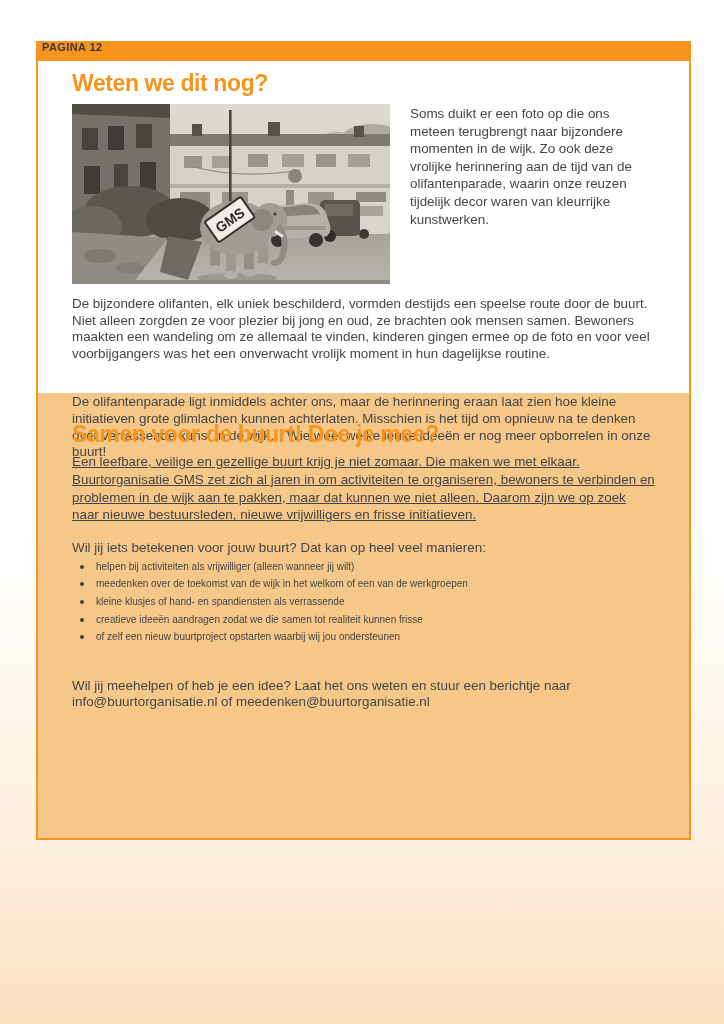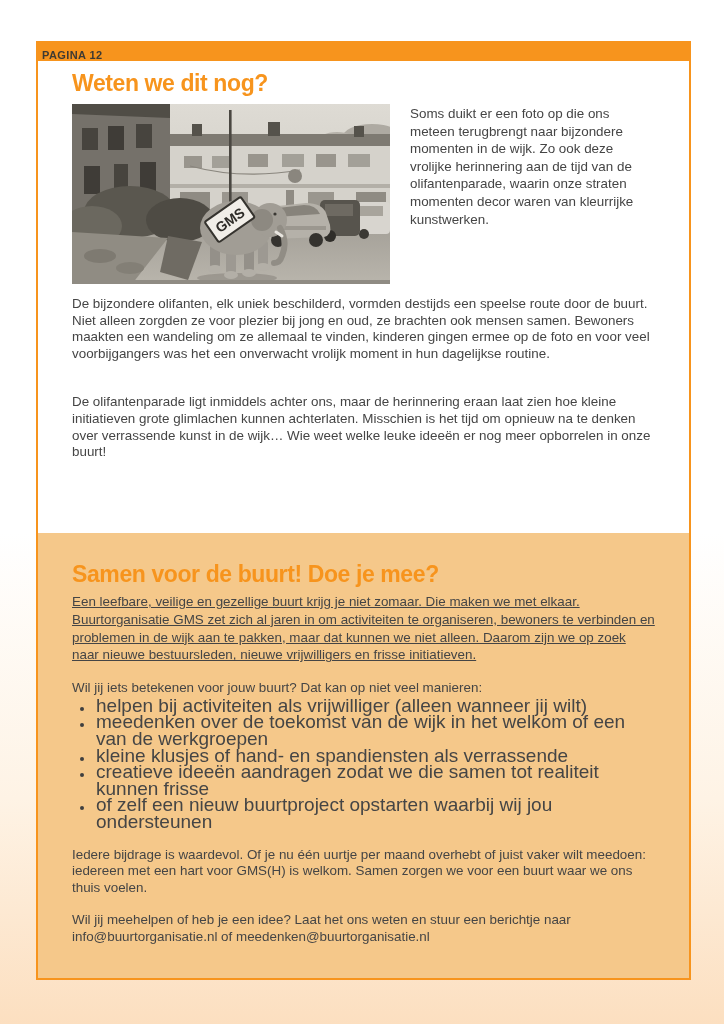--- a/index.html
+++ b/index.html
@@ -15,43 +15,43 @@
     width: 724px; height: 1024px;
     font-family: "Liberation Sans", sans-serif;
     background: linear-gradient(180deg, #ffffff 0%, #ffffff 52%, #fef3e5 78%, var(--page-fade) 100%);
     color: var(--body-text);
     position: relative;
     overflow: hidden;
   }
   .sheet { position: absolute; left: 36px; top: 41px; width: 655px; }
   .header-bar {
     height: 20px; background: var(--accent);
-    display: flex; align-items: flex-end; padding: 0 6px;
+    display: flex; align-items: flex-start; padding: 0 6px;
     font-size: 11px; font-weight: bold; color: var(--header-text);
     letter-spacing: 0.4px;
   }
   .box {
     border: 2px solid var(--accent); border-top: none;
     background: #ffffff;
   }
-  .white-section { height: 472px; padding: 9px 35px 0 34px; }
+  .white-section { height: 332px; padding: 9px 35px 0 34px; }
   .orange-section { height: 445px; padding: 28px 34px 0 34px; background: var(--section-bg); }
   h1, h2 {
     margin: 0; color: var(--accent);
     font-size: 23px; font-weight: bold; letter-spacing: -0.4px;
   }
   h1 { margin-bottom: 7px; }
   h2 { margin-bottom: 5px; }
   .photo-row { display: flex; gap: 20px; }
   .photo { width: 318px; height: 180px; flex: 0 0 auto; display: block; }
   .photo-side { flex: 1; font-size: 13.4px; line-height: 17.6px; padding-top: 1px; }
   .photo-side p { margin: 0 0 17px; }
   p.body { margin: 0; font-size: 13.4px; line-height: 16.6px; }
   .gap { height: 16px; }
-  .bullets { margin: 0; padding: 0 0 0 22px; font-size: 19px; line-height: 16.6px; }
+  .bullets { margin: 0; padding: 0 0 0 22px; font-size: 10px; line-height: 16.6px; }
   .bullets li { margin: 0; padding-left: 2px; }
   .bullets li::marker { color: #3f3f3f; font-size: 12px; }
   .intro { line-height: 17.8px !important; text-decoration: underline; }
   .block { display: block; }
   .email { color: var(--body-text); text-decoration: none; }
 </style>
 </head>
 <body>
 
 <div class="sheet">
@@ -161,45 +161,44 @@
             </g>
             <g transform="rotate(-35 158 116)">
               <rect x="136" y="103" width="44" height="25" rx="2" fill="#f1eee8" stroke="#35332e" stroke-width="2"></rect>
               <text x="158" y="121" text-anchor="middle" font-family="Liberation Sans, sans-serif" font-size="14" font-weight="bold" fill="#2e2c28">GMS</text>
             </g>
           </g>
           <rect x="0" y="176" width="318" height="4" fill="#8f8b83"></rect>
         </svg>
 
         <div class="photo-side">
-          <p>Soms duikt er een foto op die ons meteen terugbrengt naar bijzondere momenten in de wijk. Zo ook deze vrolijke herinnering aan de tijd van de olifantenparade, waarin onze straten momenten decor waren van kleurrijke kunstwerken.</p>
+          <p>Soms duikt er een foto op die ons meteen terugbrengt naar bijzondere momenten in de wijk. Zo ook deze vrolijke herinnering aan de tijd van de olifantenparade, waarin onze reuzen tijdelijk decor waren van kleurrijke kunstwerken.</p>
         </div>
       </div>
 
       <div class="gap" style="height:12px"></div>
       <p class="body">De bijzondere olifanten, elk uniek beschilderd, vormden destijds een speelse route door de buurt. Niet alleen zorgden ze voor plezier bij jong en oud, ze brachten ook mensen samen. Bewoners maakten een wandeling om ze allemaal te vinden, kinderen gingen ermee op de foto en voor veel voorbijgangers was het een onverwacht vrolijk moment in hun dagelijkse routine.</p>
       <div class="gap"></div>
       <div class="gap"></div>
       <p class="body">De olifantenparade ligt inmiddels achter ons, maar de herinnering eraan laat zien hoe kleine initiatieven grote glimlachen kunnen achterlaten. Misschien is het tijd om opnieuw na te denken over verrassende kunst in de wijk… Wie weet welke leuke ideeën er nog meer opborrelen in onze buurt!</p>
     </div>
 
     <div class="orange-section">
       <h2>Samen voor de buurt! Doe je mee?</h2>
       <p class="body intro">Een leefbare, veilige en gezellige buurt krijg je niet zomaar. Die maken we met elkaar. Buurtorganisatie GMS zet zich al jaren in om activiteiten te organiseren, bewoners te verbinden en problemen in de wijk aan te pakken, maar dat kunnen we niet alleen. Daarom zijn we op zoek naar nieuwe bestuursleden, nieuwe vrijwilligers en frisse initiatieven.</p>
       <div class="gap"></div>
-      <p class="body">Wil jij iets betekenen voor jouw buurt? Dat kan op niet veel manieren:</p>
+      <p class="body">Wil jij iets betekenen voor jouw buurt? Dat kan op heel veel manieren:</p>
       <ul class="bullets" style="margin-top:1px">
         <li>helpen bij activiteiten als vrijwilliger (alleen wanneer jij wilt)</li>
         <li>meedenken over de toekomst van de wijk in het welkom of een van de werkgroepen</li>
         <li>kleine klusjes of hand- en spandiensten als verrassende</li>
         <li>creatieve ideeën aandragen zodat we die samen tot realiteit kunnen frisse</li>
         <li>of zelf een nieuw buurtproject opstarten waarbij wij jou ondersteunen</li>
       </ul>
       <div class="gap"></div>
-      <p class="body">Iedere bijdrage is waardevol. Of je nu één uurtje per maand overhebt of juist vaker wilt meedoen: iedereen met een hart voor GMS(H) is welkom. Samen zorgen we voor een buurt waar we ons thuis voelen.</p>
       <div class="gap"></div>
       <p class="body">
         <span>Wil jij meehelpen of heb je een idee? Laat het ons weten en stuur een berichtje naar</span>
         <a class="email">info@buurtorganisatie.nl</a>
         <span>of</span>
         <a class="email">meedenken@buurtorganisatie.nl</a>
       </p>
     </div>
 
   </div>

